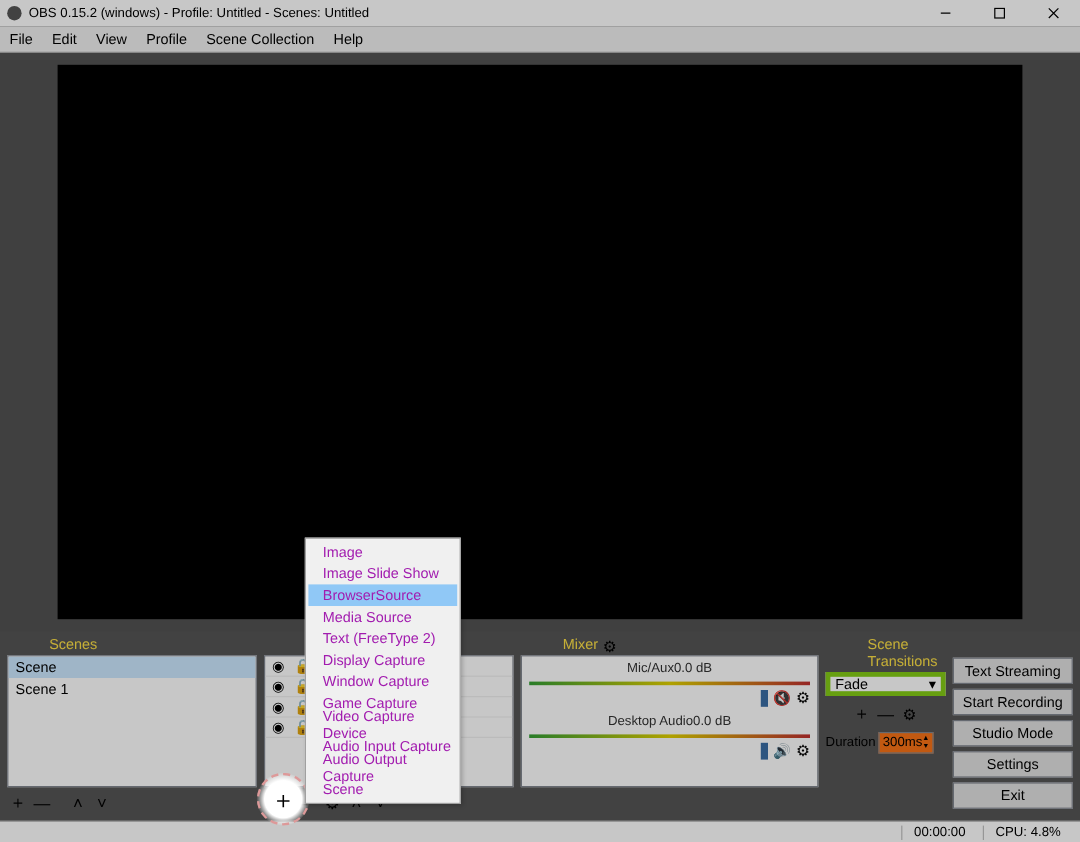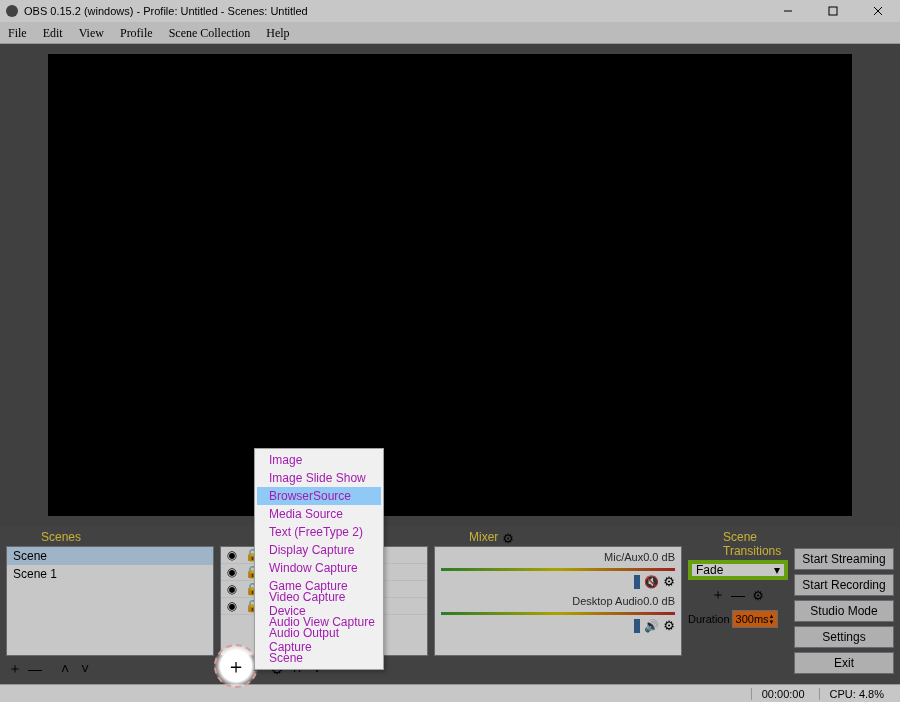--- a/index.html
+++ b/index.html
@@ -11,21 +11,21 @@
   
   .titlebar { height:22px; background:#fff; display:flex; align-items:center; padding-left:6px; }
   .titlebar .icon { width:12px; height:12px; background:#555; border-radius:50%; margin-right:6px; }
   .titlebar .title { font-size:11px; color:#000; }
   .titlebar .ctrls { margin-left:auto; display:flex; }
   .titlebar .ctrls div { width:45px; height:22px; display:flex; align-items:center; justify-content:center; }
   .titlebar .ctrls svg { width:10px; height:10px; stroke:#000; fill:none; stroke-width:1; }
 
   
   .menubar { height:22px; background:#f0f0f0; display:flex; align-items:center; border-bottom:1px solid #c0c0c0; }
-  .menubar .mitem { padding:0 8px; font-size:12px; line-height:22px;font-family:Liberation Serif, serif; }
+  .menubar .mitem { padding:0 8px; font-size:12px; line-height:22px; }
 
   
   .preview-bg { background:#535353; padding:10px 48px 10px 48px; }
   .preview { width:100%; height:462px; background:#000; }
 
   
   .panels { display:flex; gap:6px; padding:0 6px; margin-top:4px; position:relative; z-index:10; }
   .panel { display:flex; flex-direction:column; }
   .panel-label { font-size:12px; padding-bottom:2px; color:#fde047;margin-left:35px; }
   .listbox { background:#fff; border:1px solid #828790; height:110px; overflow:hidden; }
@@ -39,21 +39,21 @@
   
   .sources { width:208px; }
   .src-row { display:flex; align-items:center; gap:6px; padding:1px 4px; border-bottom:1px solid #f0f0f0; }
   .eye { width:14px; text-align:center; }
   .lock { width:14px; text-align:center; }
 
   
   .mixer { flex:1; }
   .mixer .listbox { padding:4px 6px; display:flex; flex-direction:column; gap:6px; }
   .mixer-label-row { display:flex; align-items:center; gap:4px; }
-  .mix-item .head { display:flex; justify-content:flex-end; font-size:11px; color:#333; }
+  .mix-item .head { display:flex; justify-content:center; font-size:11px; color:#333; }
   .mix-item .bar { height:3px; background:linear-gradient(to right,#35a035,#e0d000,#c03030); margin:5px 0 3px; }
   .mix-item .ctrls { display:flex; justify-content:flex-end; align-items:center; gap:4px; }
   .slider-knob { width:6px; height:14px; background:#3a6ea5; }
   .gear { font-size:13px; }
 
   
   .transitions { width:100px; }
   .selectbox { border:4px solid #84cc16; background:#fff; height:20px; display:flex; align-items:center; padding:0 4px; font-size:12px; justify-content:space-between; }
   .spinbox { display:flex; align-items:center; gap:2px; }
   .spinbox .field { border:1px solid #828790; background:#f97316; height:18px; width:46px; font-size:11px; padding:0 3px; display:flex; align-items:center; justify-content:space-between; }
@@ -213,21 +213,21 @@
         <span class="spin-btns">
           <span>▲</span>
           <span>▼</span>
         </span>
       </div>
     </div>
   </div>
 
   <div class="panel rightbtns">
     <div style="height:14px"></div>
-    <div class="btn">Start Streaming</div>
+    <div class="btn">Text Streaming</div>
     <div class="btn">Start Recording</div>
     <div class="btn">Studio Mode</div>
     <div class="btn">Settings</div>
     <div class="btn">Exit</div>
   </div>
 </div>
 
 <div class="statusbar">
   <div class="cell">00:00:00</div>
   <div class="cell">CPU: 4.8%</div>
@@ -242,16 +242,16 @@
 <div class="popup">
   <div class="pitem">Image</div>
   <div class="pitem">Image Slide Show</div>
   <div class="pitem hl">BrowserSource</div>
   <div class="pitem">Media Source</div>
   <div class="pitem">Text (FreeType 2)</div>
   <div class="pitem">Display Capture</div>
   <div class="pitem">Window Capture</div>
   <div class="pitem">Game Capture</div>
   <div class="pitem">Video Capture Device</div>
-  <div class="pitem">Audio View Capture</div>
+  <div class="pitem">Audio Input Capture</div>
   <div class="pitem">Audio Output Capture</div>
   <div class="pitem">Scene</div>
 </div>
 
 </body></html>

